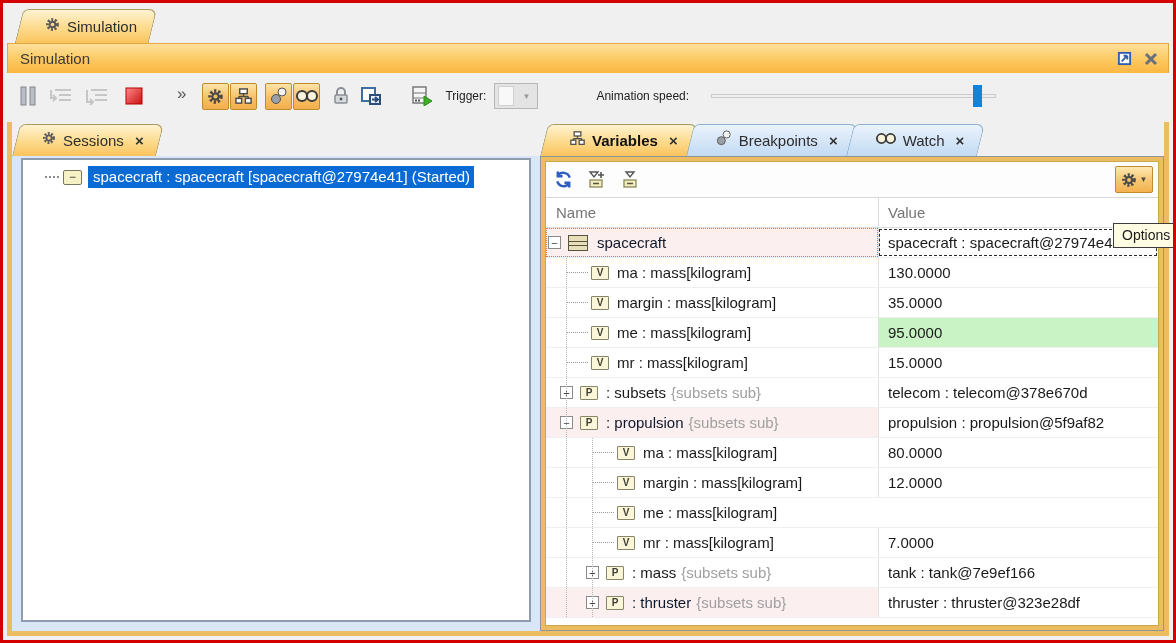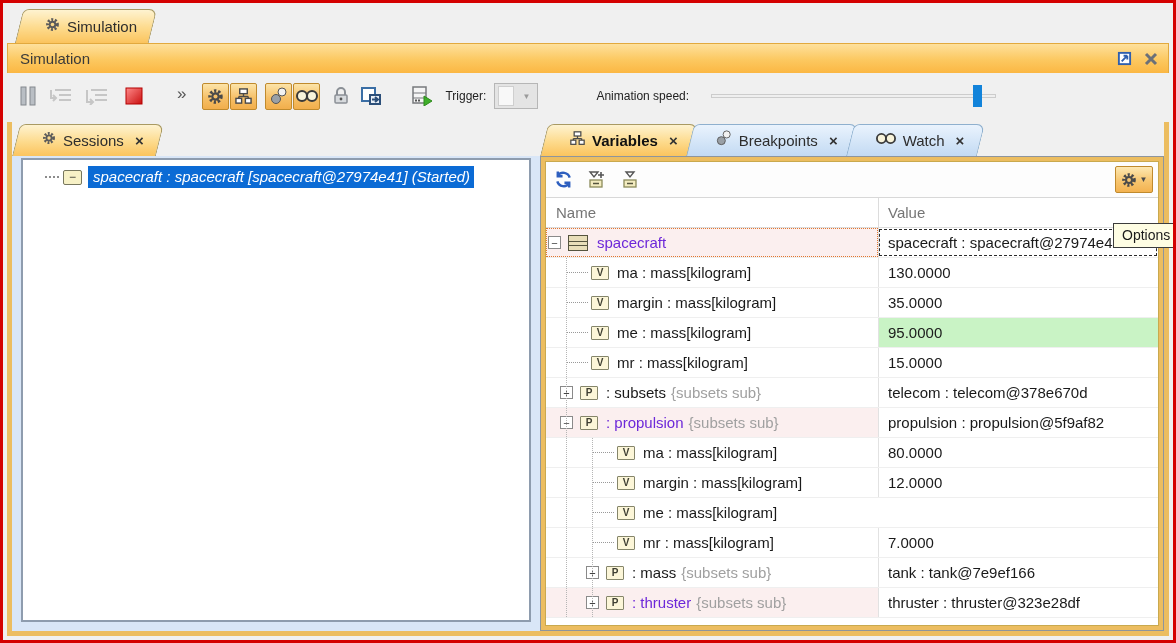--- a/index.html
+++ b/index.html
@@ -52,40 +52,40 @@
   .group { display:flex; flex-direction:column; min-width:0; }
   .group-left { width:528px; }
   .group-right { flex:1; }
   .tabstrip { height:34px; display:flex; align-items:flex-end; padding-left:12px; gap:4px; }
   .left-content { flex:1; background:#d9e6f7; padding:2px 9px 9px 9px; }
   .sessions-panel { width:100%; height:100%; background:#ffffff; border:2px solid #8e9cae; padding-top:5px; }
   .sess-row { display:flex; align-items:center; height:24px; padding-left:22px; }
   .dot-stub { width:14px; height:0; border-top:2px dotted #8c8c8c; margin-right:4px; }
   .sess-toggle { width:19px; height:15px; background:#f7f1c6; border:1px solid #77775e; border-radius:2px;
     display:flex; align-items:center; justify-content:center; font-size:12px; color:#44443a; line-height:0; margin-right:6px; }
-  .sess-label { background:#0b6bd5; color:#fff; font-size:15px; padding:2px 4px 3px 5px; white-space:nowrap;font-style:italic; }
+  .sess-label { background:#0b6bd5; color:#fff; font-size:15px; padding:2px 4px 3px 5px; white-space:nowrap; }
   
   .right-frame { flex:1; margin-right:0; border:1px solid #8e959d; background:#ecbd60; padding:4px; display:flex; min-width:0; }
   .right-inner { flex:1; background:#fff; border:1px solid #c9a94e; display:flex; flex-direction:column; min-width:0; }
   .panel-toolbar { height:36px; background:#fdfdfd; border-bottom:1px solid #d8d8d8; display:flex; align-items:center; padding:0 5px 0 8px; }
   .pt-ico { margin-right:14px; display:flex; align-items:center; }
   .options-btn { margin-left:auto; width:38px; height:27px; border:1px solid #c08a2d; border-radius:2px;
     background:linear-gradient(180deg,#fde8b2 0%,#f7c670 55%,#f3b250 100%);
     display:flex; align-items:center; justify-content:center; gap:3px; }
   .options-btn .caret { font-size:8px; color:#4a4a4a; }
   
   .var-table { flex:1; overflow:hidden; font-size:15px; position:relative; }
   .vrow { display:grid; grid-template-columns:332px 1fr; height:30px; border-bottom:1px solid #efefef;text-align:center; }
   .vrow.hdr { color:#757575; border-bottom:1px solid #dcdcdc; }
   .ncell { position:relative; display:flex; align-items:center; padding-left:10px; overflow:hidden; white-space:nowrap; }
   .vcell { display:flex; align-items:center; padding-left:9px; border-left:1px solid #e2e2e2; overflow:hidden; white-space:nowrap; }
   .vrow.hdr .vcell { border-left:1px solid #dcdcdc; }
   .pink { background:#fbefef; }
   .green { background:#c9f3c5; }
-  .red-text { color:#6d28d9; }
+  .red-text { color:#0f172a; }
   .gray-suffix { color:#a0a0a0; margin-left:5px; }
   .focus-name { outline:1px dotted #e0762f; outline-offset:-1px; }
   .focus-value { outline:1px dashed #2a2a2a; outline-offset:-2px; }
   .row-toggle { width:13px; height:13px; flex:none; background:#fff; border:1px solid #8a8a8a;
     display:flex; align-items:center; justify-content:center; font-size:11px; color:#444; line-height:0; margin-right:7px; }
   .tree-stub { flex:none; height:0; border-top:1px dotted #999; width:22px; margin-right:3px; }
   .guide { position:absolute; top:0; bottom:0; width:0; border-left:1px dotted #b5b5b5; }
   .icon-vp { flex:none; width:18px; height:14px; background:#fcf6d8; border:1px solid #85856a; border-radius:1px;
     display:flex; align-items:center; justify-content:center; font-size:10px; font-weight:bold; color:#3f3f33; margin-right:8px; line-height:0; }
   .icon-block { flex:none; width:20px; height:16px; background:#e8deb9; border:1px solid #55543f; position:relative; margin-right:9px; }

